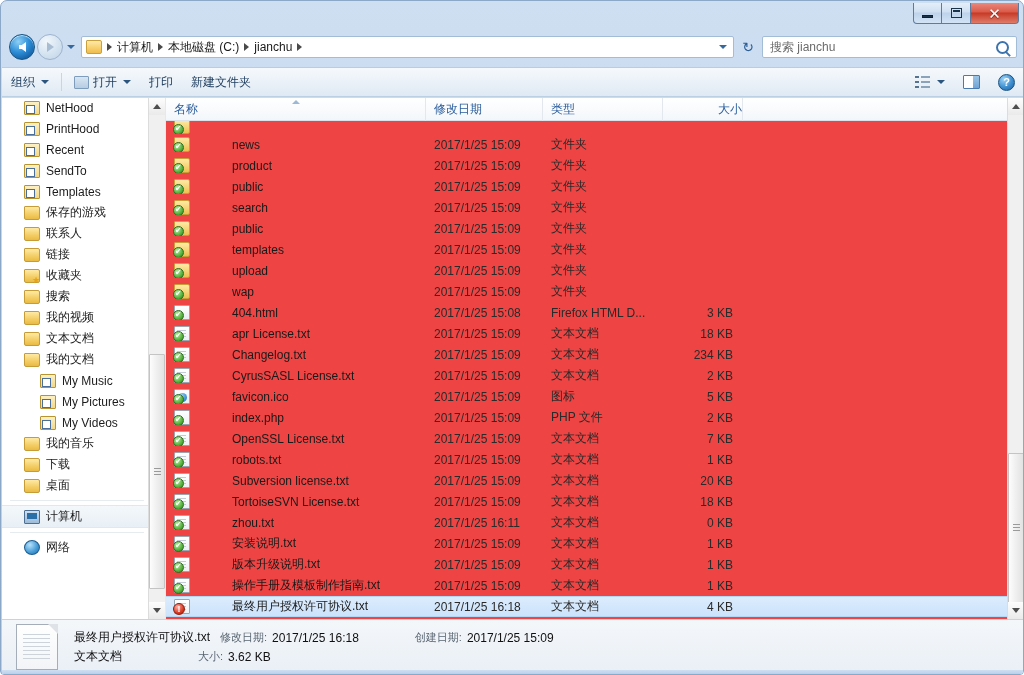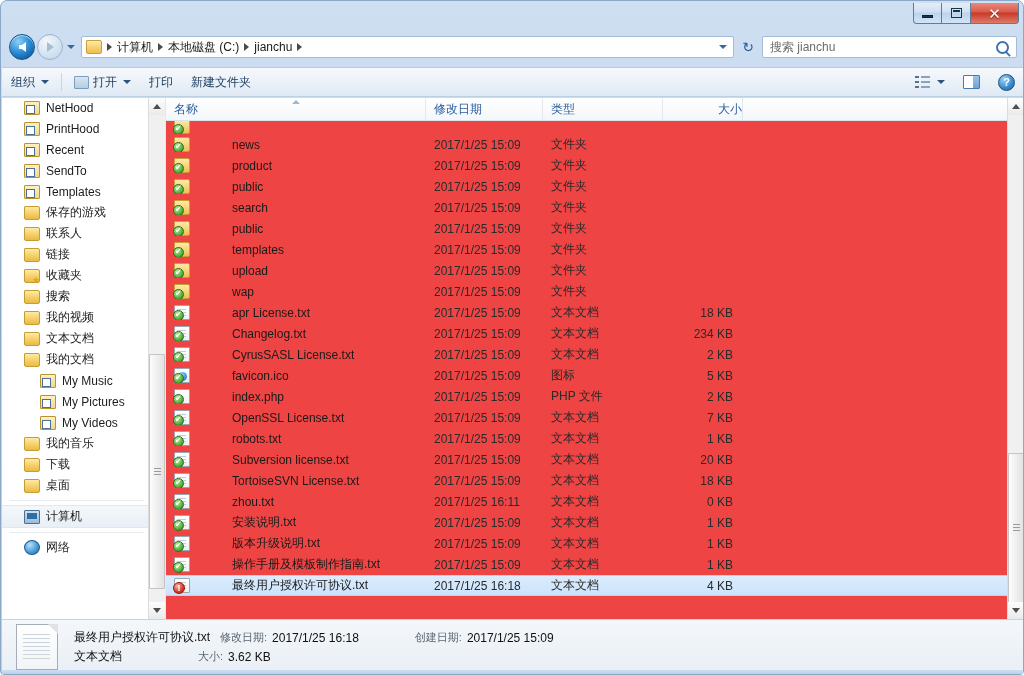--- a/index.html
+++ b/index.html
@@ -760,20 +760,31 @@
           <div class="row">
             <span class="cell-name">
               <span class="fico folder">
                 <span class="ovl-check"></span>
               </span>
               <span>wap</span>
             </span>
             <span class="cell-date">2017/1/25 15:09</span>
             <span class="cell-type">文件夹</span>
             <span class="cell-size"></span>
+          </div>
+          <div class="row">
+            <span class="cell-name">
+              <span class="fico html">
+                <span class="ovl-check"></span>
+              </span>
+              <span>404.html</span>
+            </span>
+            <span class="cell-date">2017/1/25 15:08</span>
+            <span class="cell-type">Firefox HTML D...</span>
+            <span class="cell-size">3 KB</span>
           </div>
           <div class="row">
             <span class="cell-name">
               <span class="fico doc">
                 <span class="ovl-check"></span>
               </span>
               <span>apr License.txt</span>
             </span>
             <span class="cell-date">2017/1/25 15:09</span>
             <span class="cell-type">文本文档</span>

